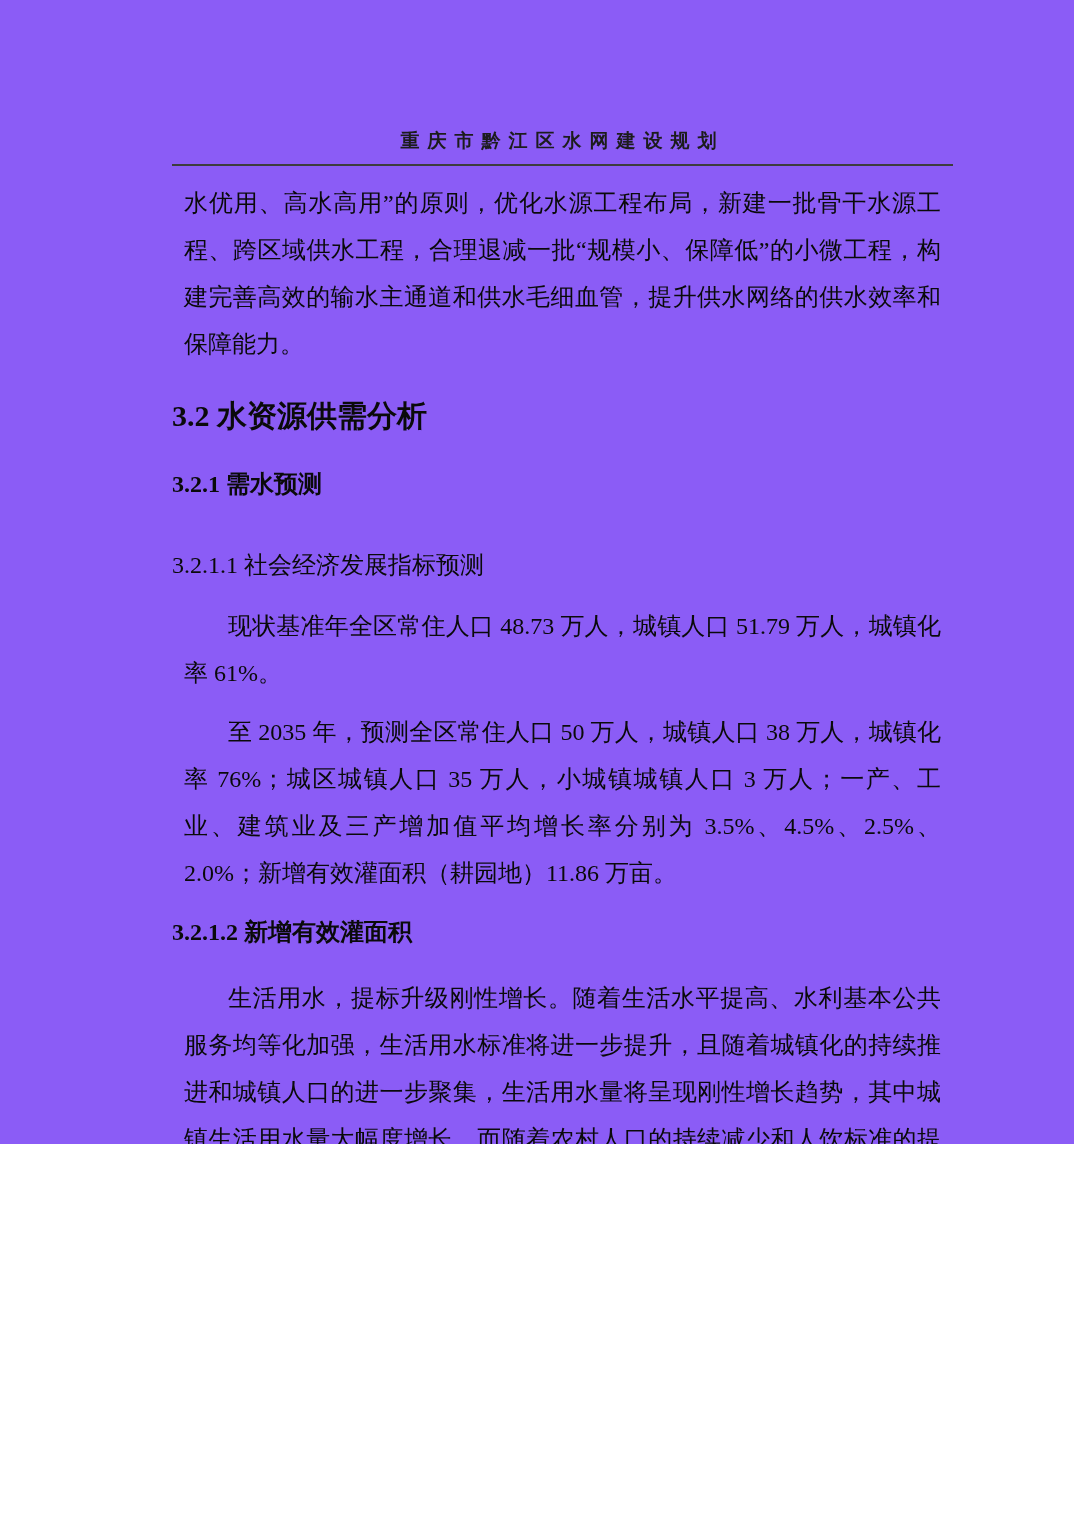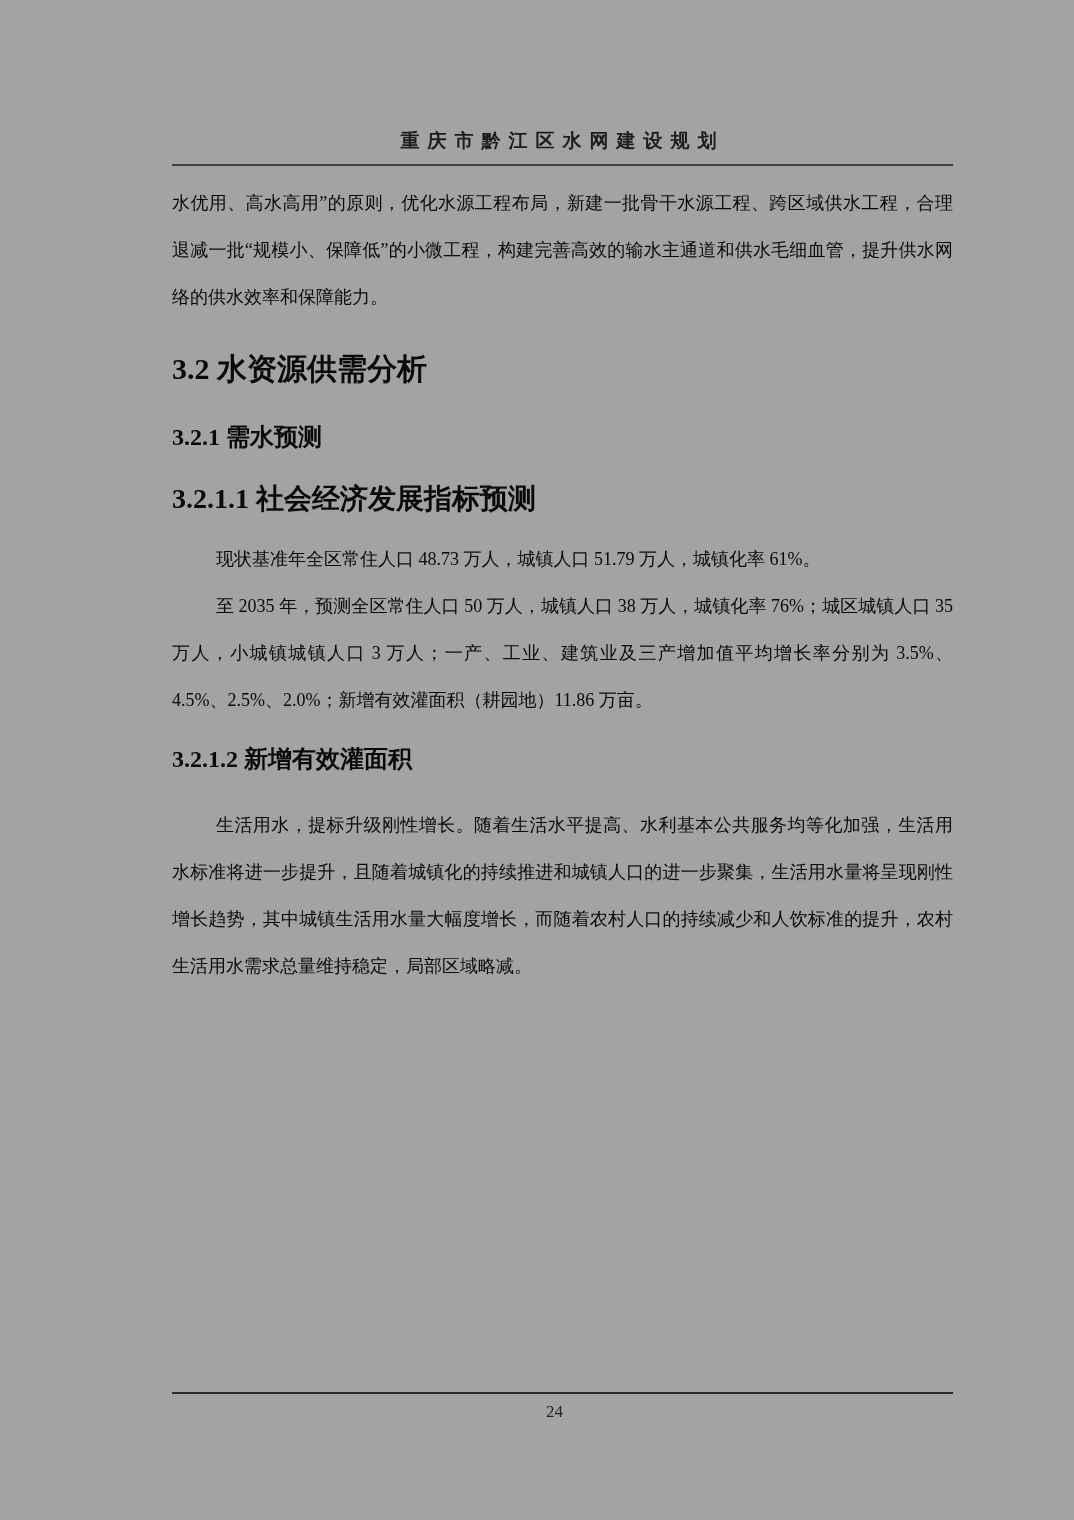--- a/index.html
+++ b/index.html
@@ -3,22 +3,22 @@
 <meta charset="utf-8">
 <style>
   html, body {
     margin: 0;
     padding: 0;
     background: #ffffff;
   }
   .page {
     position: relative;
     width: 1074px;
-    height: 1520px;
-    background: #a3a3a3;
+    height: 1144px;
+    background: #8b5cf6;
     font-family: "Liberation Serif", "DejaVu Serif", serif;
     color: #000000;
     overflow: hidden;
   }
   
   .doc-header {
     position: absolute;
     left: 172px;
     top: 128px;
     width: 781px;
@@ -42,47 +42,47 @@
     border-top: 2px solid #3d3d3d;
   }
   
   .main {
     position: absolute;
     left: 172px;
     top: 166px;
     width: 781px;
   }
   p.body-text {
-    font-size: 18px;
+    font-size: 24px;
     line-height: 47px;
     text-align: justify;
-    margin: 0;
+    margin: 12px;
     color: #0a0a0a;
   }
   p.indent { text-indent: 44px; }
   p.intro { margin-top: 14px; }
   .sec-h1 {
     font-size: 30px;
     font-weight: bold;
     line-height: 36px;
     margin: 30px 0 12px 0;
     color: #0a0a0a;
   }
   .sec-h2 {
     font-size: 24px;
     font-weight: bold;
     line-height: 29px;
     margin: 36px 0 0 0;
     color: #0a0a0a;
   }
   .sec-h3 {
-    font-size: 28px;
-    font-weight: bold;
+    font-size: 24px;
+    font-weight: normal;
     line-height: 29px;
-    margin: 32px 0 23px 0;
+    margin: 52px 0 23px 0;
     color: #0a0a0a;
   }
   .sec-h4 {
     font-size: 24px;
     font-weight: bold;
     line-height: 29px;
     margin: 21px 0 28px 0;
     color: #0a0a0a;
   }
   

